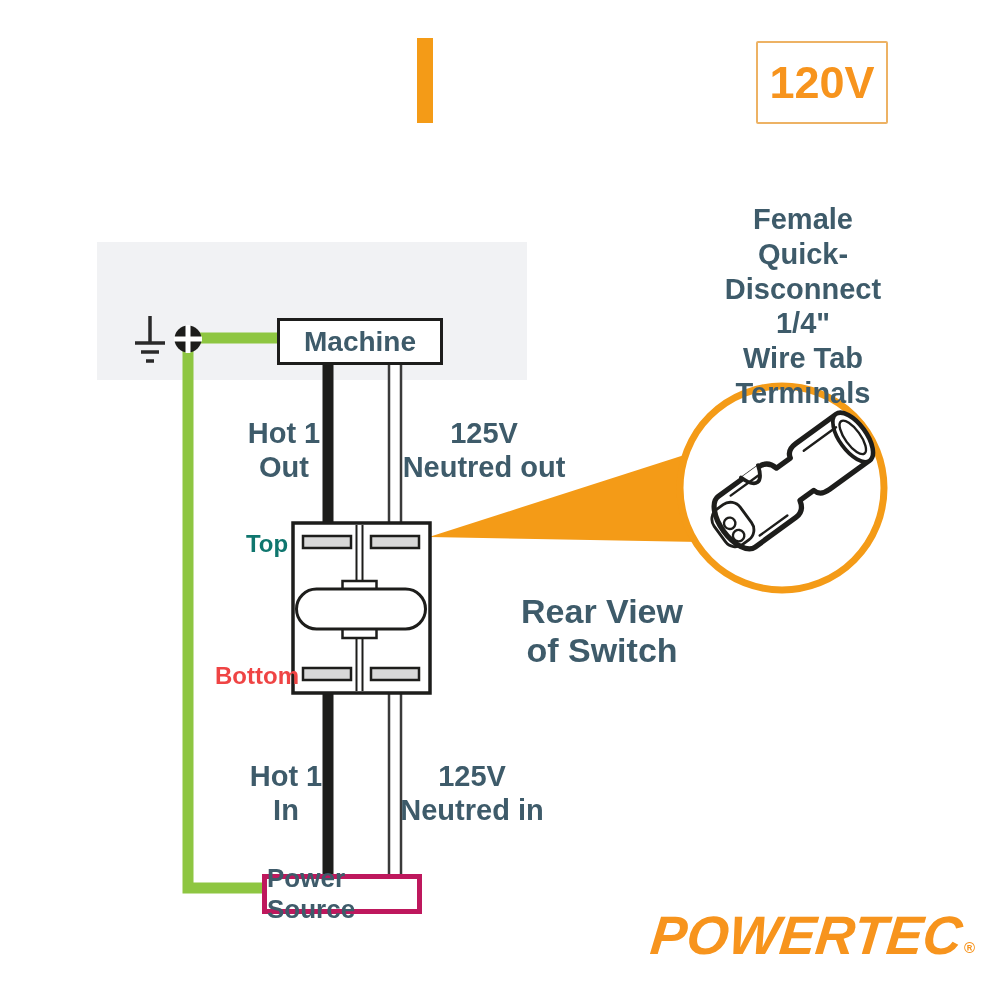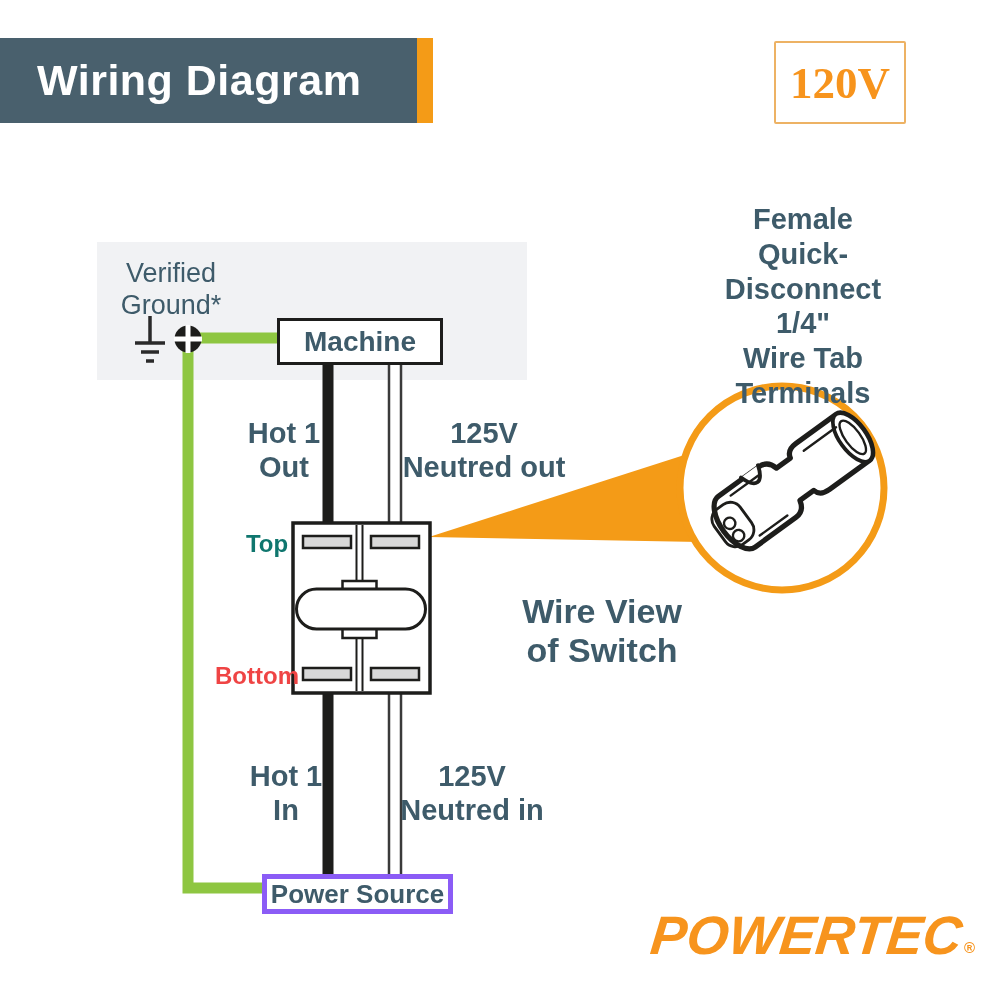--- a/index.html
+++ b/index.html
@@ -5,58 +5,55 @@
   html,body{margin:0;padding:0;background:#fff;}
   .canvas{
     position:relative;width:1000px;height:1000px;background:#ffffff;overflow:hidden;
     font-family:"Liberation Sans", sans-serif;
   }
   .gray-panel{position:absolute;left:97px;top:242px;width:430px;height:138px;background:#f1f2f4;}
   .banner{position:absolute;left:0;top:38px;width:417px;height:85px;background:#49606d;
     display:flex;align-items:center;}
   .banner-text{color:#ffffff;font-size:43px;font-weight:700;padding-left:37px;letter-spacing:0.5px;}
   .banner-stripe{position:absolute;left:417px;top:38px;width:16px;height:85px;background:#f49b17;}
-  .badge{position:absolute;left:774px;top:41px;width:128px;height:79px;border:2px solid #edb264;
-    border-radius:2px;background:#fff;display:flex;align-items:center;justify-content:center;font-family:Liberation Serif, serif;}
+  .badge{position:absolute;left:756px;top:41px;width:128px;height:79px;border:2px solid #edb264;
+    border-radius:2px;background:#fff;display:flex;align-items:center;justify-content:center;}
   .badge-text{color:#f7941d;font-size:45px;font-weight:700;}
   svg.overlay{position:absolute;left:0;top:0;width:1000px;height:1000px;}
   .lbl{position:absolute;transform:translate(-50%,-50%);white-space:pre-line;text-align:center;
     color:#3e5b6a;font-weight:700;line-height:1.16;}
   .lbl-ground{left:171px;top:289px;font-size:27px;font-weight:400;line-height:1.2;}
   .lbl-hot-out{left:284px;top:451px;font-size:29px;}
   .lbl-neutral-out{left:484px;top:451px;font-size:29px;}
   .lbl-top{left:267px;top:544px;font-size:24px;color:#0f766e;}
   .lbl-bottom{left:257px;top:676px;font-size:24px;color:#ef4444;}
   .lbl-rear{left:602px;top:631px;font-size:34px;}
   .lbl-callout{left:795px;top:306px;font-size:29px;line-height:1.2;margin-left:8px;}
   .lbl-hot-in{left:286px;top:794px;font-size:29px;}
   .lbl-neutral-in{left:472px;top:794px;font-size:29px;}
   .machine-box{position:absolute;left:277px;top:318px;width:166px;height:47px;box-sizing:border-box;
     background:#fff;border:3px solid #1d1d1b;display:flex;align-items:center;justify-content:center;}
   .machine-box span{color:#3e5b6a;font-size:28px;font-weight:700;}
-  .power-box{position:absolute;left:262px;top:874px;width:191px;height:40px;box-sizing:border-box;
-    background:#fff;border:5px solid #8b5cf6;display:flex;align-items:center;justify-content:center;}
+  .power-box{position:absolute;left:262px;top:874px;width:160px;height:40px;box-sizing:border-box;
+    background:#fff;border:5px solid #be185d;display:flex;align-items:center;justify-content:center;}
   .power-box span{color:#3e5b6a;font-size:26px;font-weight:700;}
   .brand{position:absolute;left:583px;top:906px;width:392px;height:58px;display:flex;
     align-items:center;justify-content:flex-end;}
   .brand-text{color:#f7941d;font-size:54px;font-weight:700;font-style:italic;
     transform:skewX(-6deg);letter-spacing:0px;white-space:nowrap;}
   .brand-mark{color:#f7941d;font-size:15px;font-weight:700;align-self:flex-end;
     padding-bottom:8px;padding-left:2px;}
 </style>
 </head>
 <body>
 
 <div class="canvas">
 
   <div class="gray-panel"></div>
 
-  <div class="banner">
-    <div class="banner-text">Wiring Diagram</div>
-  </div>
   <div class="banner-stripe"></div>
   <div class="badge">
     <div class="badge-text">120V</div>
   </div>
 
   <svg class="overlay" viewBox="0 0 1000 1000">
 
     <g>
       <path d="M 277 338 L 188 338 L 188 888 L 264 888" fill="none" stroke="#8ec641" stroke-width="11"></path>
     </g>
@@ -116,29 +113,27 @@
     </g>
   </svg>
 
   <div class="machine-box">
     <span>Machine</span>
   </div>
   <div class="power-box">
     <span>Power Source</span>
   </div>
 
-  <div class="lbl lbl-ground">Verified
-Ground*</div>
   <div class="lbl lbl-hot-out">Hot 1
 Out</div>
   <div class="lbl lbl-neutral-out">125V
 Neutred out</div>
   <div class="lbl lbl-top">Top</div>
   <div class="lbl lbl-bottom">Bottom</div>
-  <div class="lbl lbl-rear">Wire View
+  <div class="lbl lbl-rear">Rear View
 of Switch</div>
   <div class="lbl lbl-callout">Female Quick-
 Disconnect 1/4"
 Wire Tab Terminals</div>
   <div class="lbl lbl-hot-in">Hot 1
 In</div>
   <div class="lbl lbl-neutral-in">125V
 Neutred in</div>
 
   <div class="brand">

